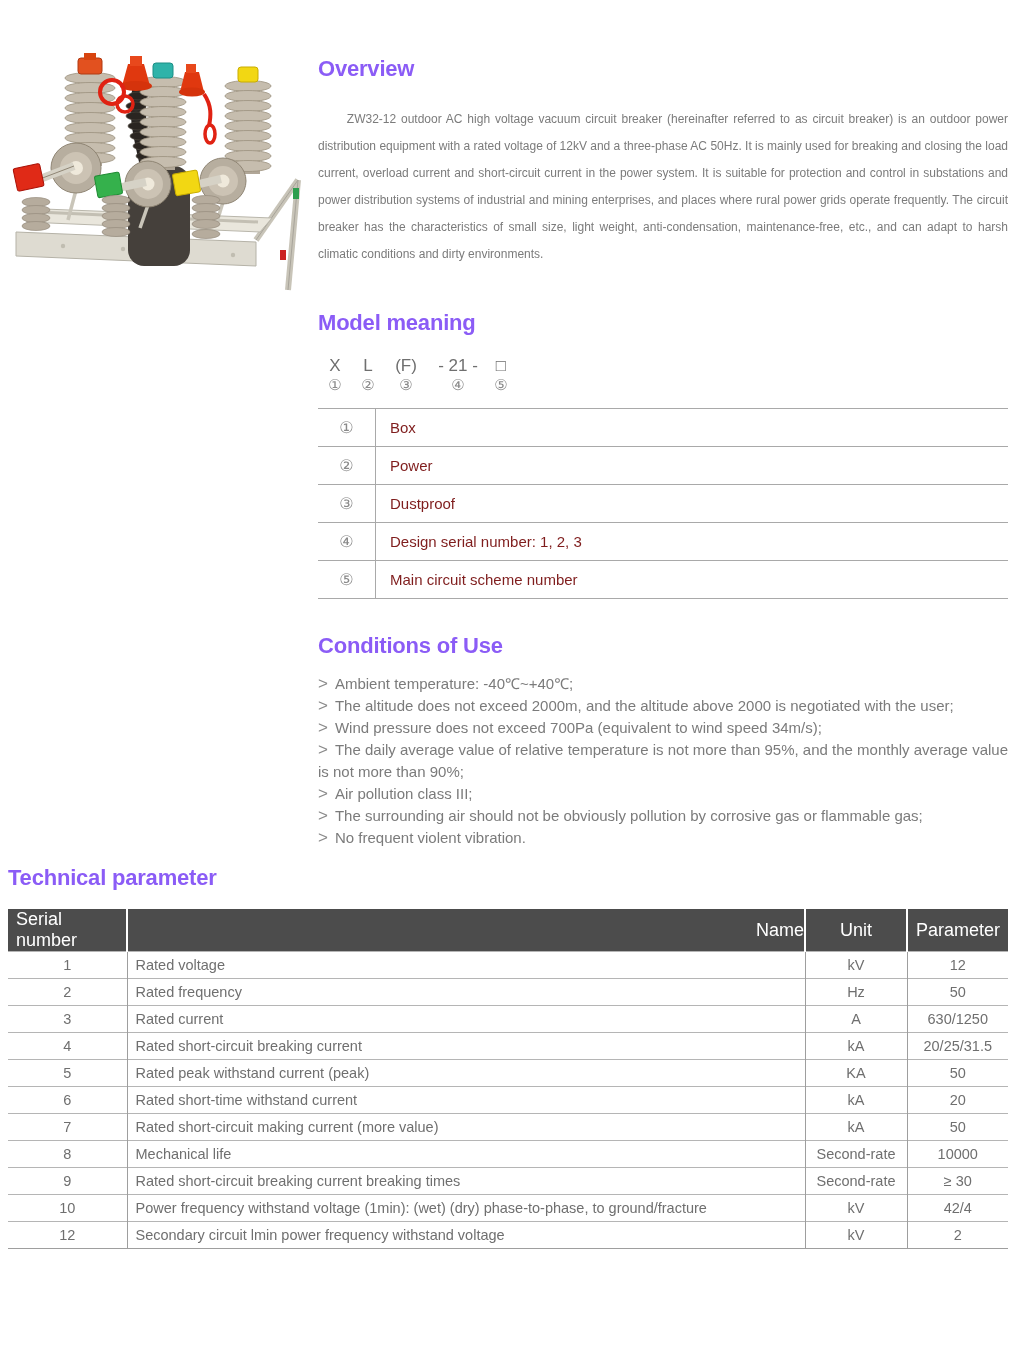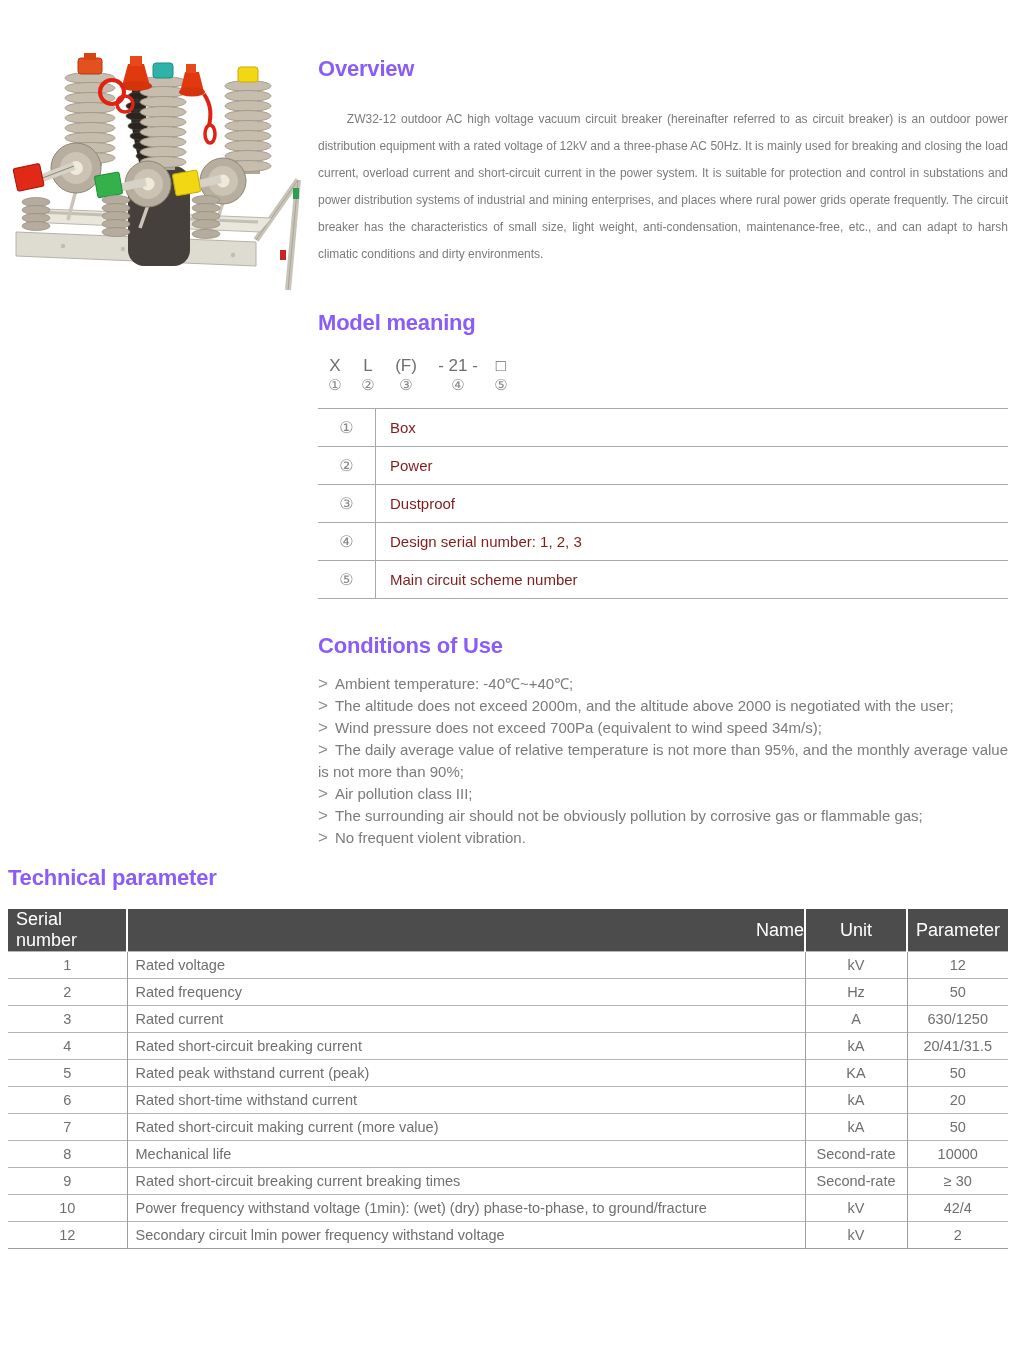--- a/index.html
+++ b/index.html
@@ -265,21 +265,21 @@
       <tr>
           <td>3</td>
           <td class="name">Rated current</td>
           <td>A</td>
           <td class="param">630/1250</td>
         </tr>
       <tr>
           <td>4</td>
           <td class="name">Rated short-circuit breaking current</td>
           <td>kA</td>
-          <td class="param">20/41/31.5</td>
+          <td class="param">20/25/31.5</td>
         </tr>
       <tr>
           <td>5</td>
           <td class="name">Rated peak withstand current (peak)</td>
           <td>KA</td>
           <td class="param">50</td>
         </tr>
       <tr>
           <td>6</td>
           <td class="name">Rated short-time withstand current</td>

